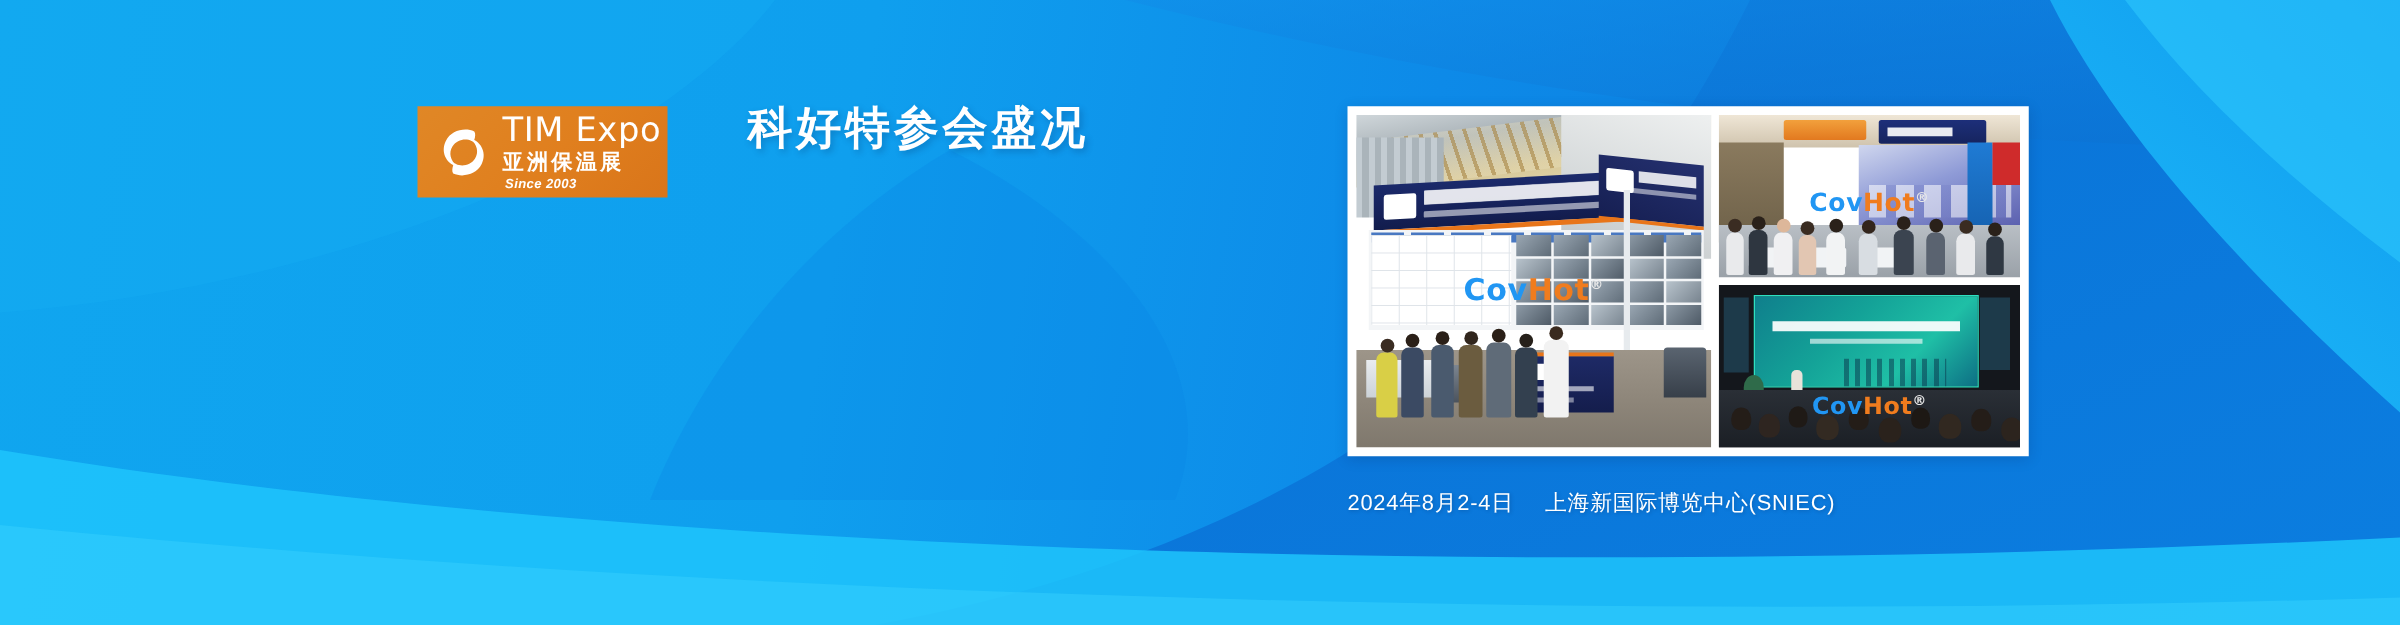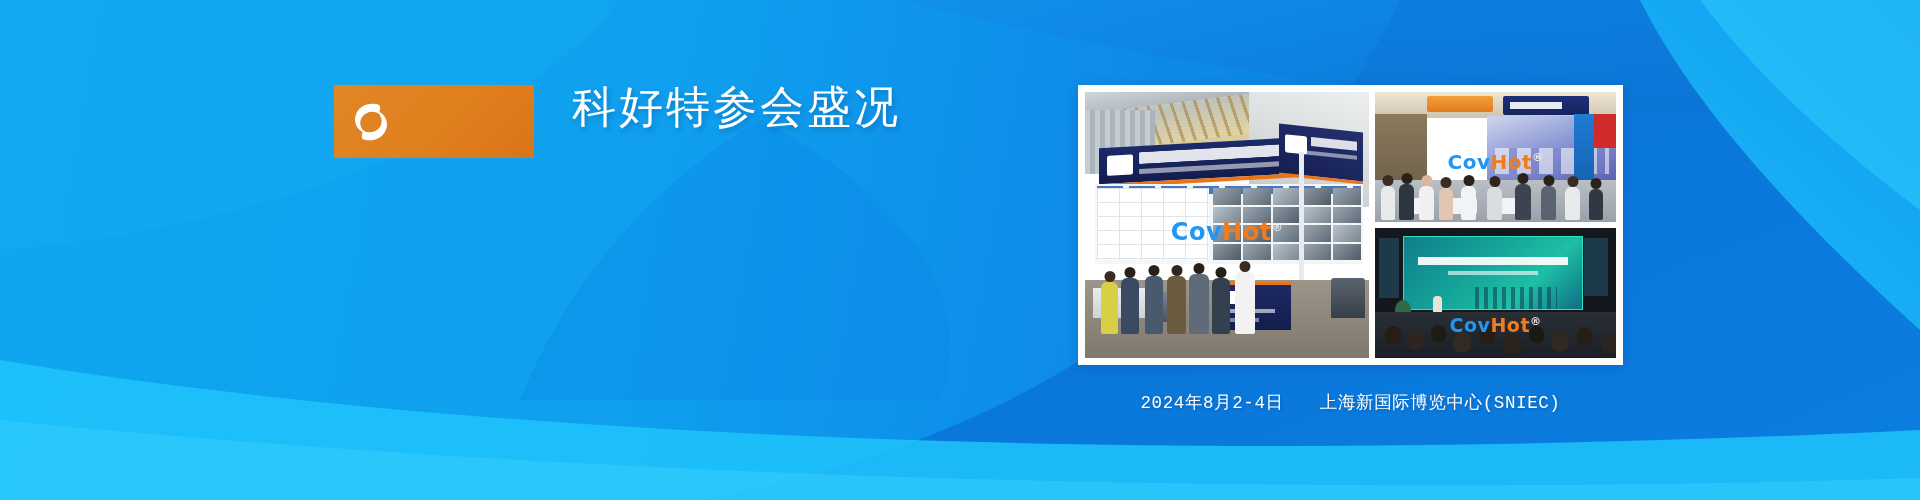--- a/index.html
+++ b/index.html
@@ -46,22 +46,22 @@
     margin-top:3px; font-weight:700;
   }
   .logo-since {
     color:#ffffff; font-size:10.5px; margin-top:4px;
     font-style:italic; font-weight:700; letter-spacing:.3px;
     padding-left:2px;
   }
 
   
   .kicker {
-    position:absolute; left:572px; top:78px;
-    color:#ffffff; font-size:44px; font-weight:400;
+    position:absolute; left:598px; top:78px;
+    color:#ffffff; font-size:36px; font-weight:700;
     letter-spacing:3px;
     text-shadow:2px 3px 5px rgba(0,45,100,.28);
   }
 
   
   .headline {
     position:absolute; left:330px; top:166px;
     color:#ffffff; font-weight:700;
     font-size:58px; line-height:1.42;
     letter-spacing:2px;
@@ -243,25 +243,23 @@
   .covhot .cv{color:#2196f3;}
   .covhot .ht{color:#f07c1e;margin-top:29px;}
   .covhot .rg{color:#e8e8e8;font-size:11px;vertical-align:super;}
   .cw1{top:126px;}
   .cw2{top:58px;font-size:20px;}
   .cw3{top:86px;font-size:19px;}
 
   
   .footer-info{
     position:absolute; left:1078px; top:390px; width:545px;
-    text-align:center;
     color:#ffffff; font-size:17.5px; letter-spacing:.6px;
     text-shadow:1px 1px 3px rgba(0,40,90,.3);
     white-space:nowrap;
-    font-family:Liberation Mono, monospace;
   }
   .footer-info .gap{display:inline-block;width:14px;}
 </style>
 </head>
 <body>
 
 <div id="banner">
 
   <div class="bg-base"></div>
   <svg class="bg-svg" viewBox="0 0 1920 500" preserveAspectRatio="none">
@@ -299,20 +297,25 @@
     <path d="M760,120 C900,190 980,300 940,400 L520,400 C560,300 640,190 760,120 Z" fill="#0a84e4" opacity="0.30"></path>
   </svg>
 
   <div class="left-col">
 
     <div class="logo-badge">
       <svg class="logo-mark" viewBox="0 0 64 64">
         <path d="M42 12c-9-4-22-1-27 9-5 10 0 21 10 24 2 .6 2 .2 .4-.9-6-4-8-12-4-18 4-6 12-8 18-5 1.6 .8 2 .4 2.6-1.2 .9-2.6 1.4-5.9 0-7.9z" fill="#ffffff"></path>
         <path d="M22 52c9 4 22 1 27-9 5-10 0-21-10-24-2-.6-2-.2-.4 .9 6 4 8 12 4 18-4 6-12 8-18 5-1.6-.8-2-.4-2.6 1.2-.9 2.6-1.4 5.9 0 7.9z" fill="#ffffff"></path>
       </svg>
+      <div class="logo-txt">
+        <div class="logo-tim">TIM Expo</div>
+        <div class="logo-cn">亚洲保温展</div>
+        <div class="logo-since">Since 2003</div>
+      </div>
     </div>
 
     <div class="kicker">科好特参会盛况</div>
 
     <div class="headline">
     </div>
   </div>
 
   <div class="collage">
 

